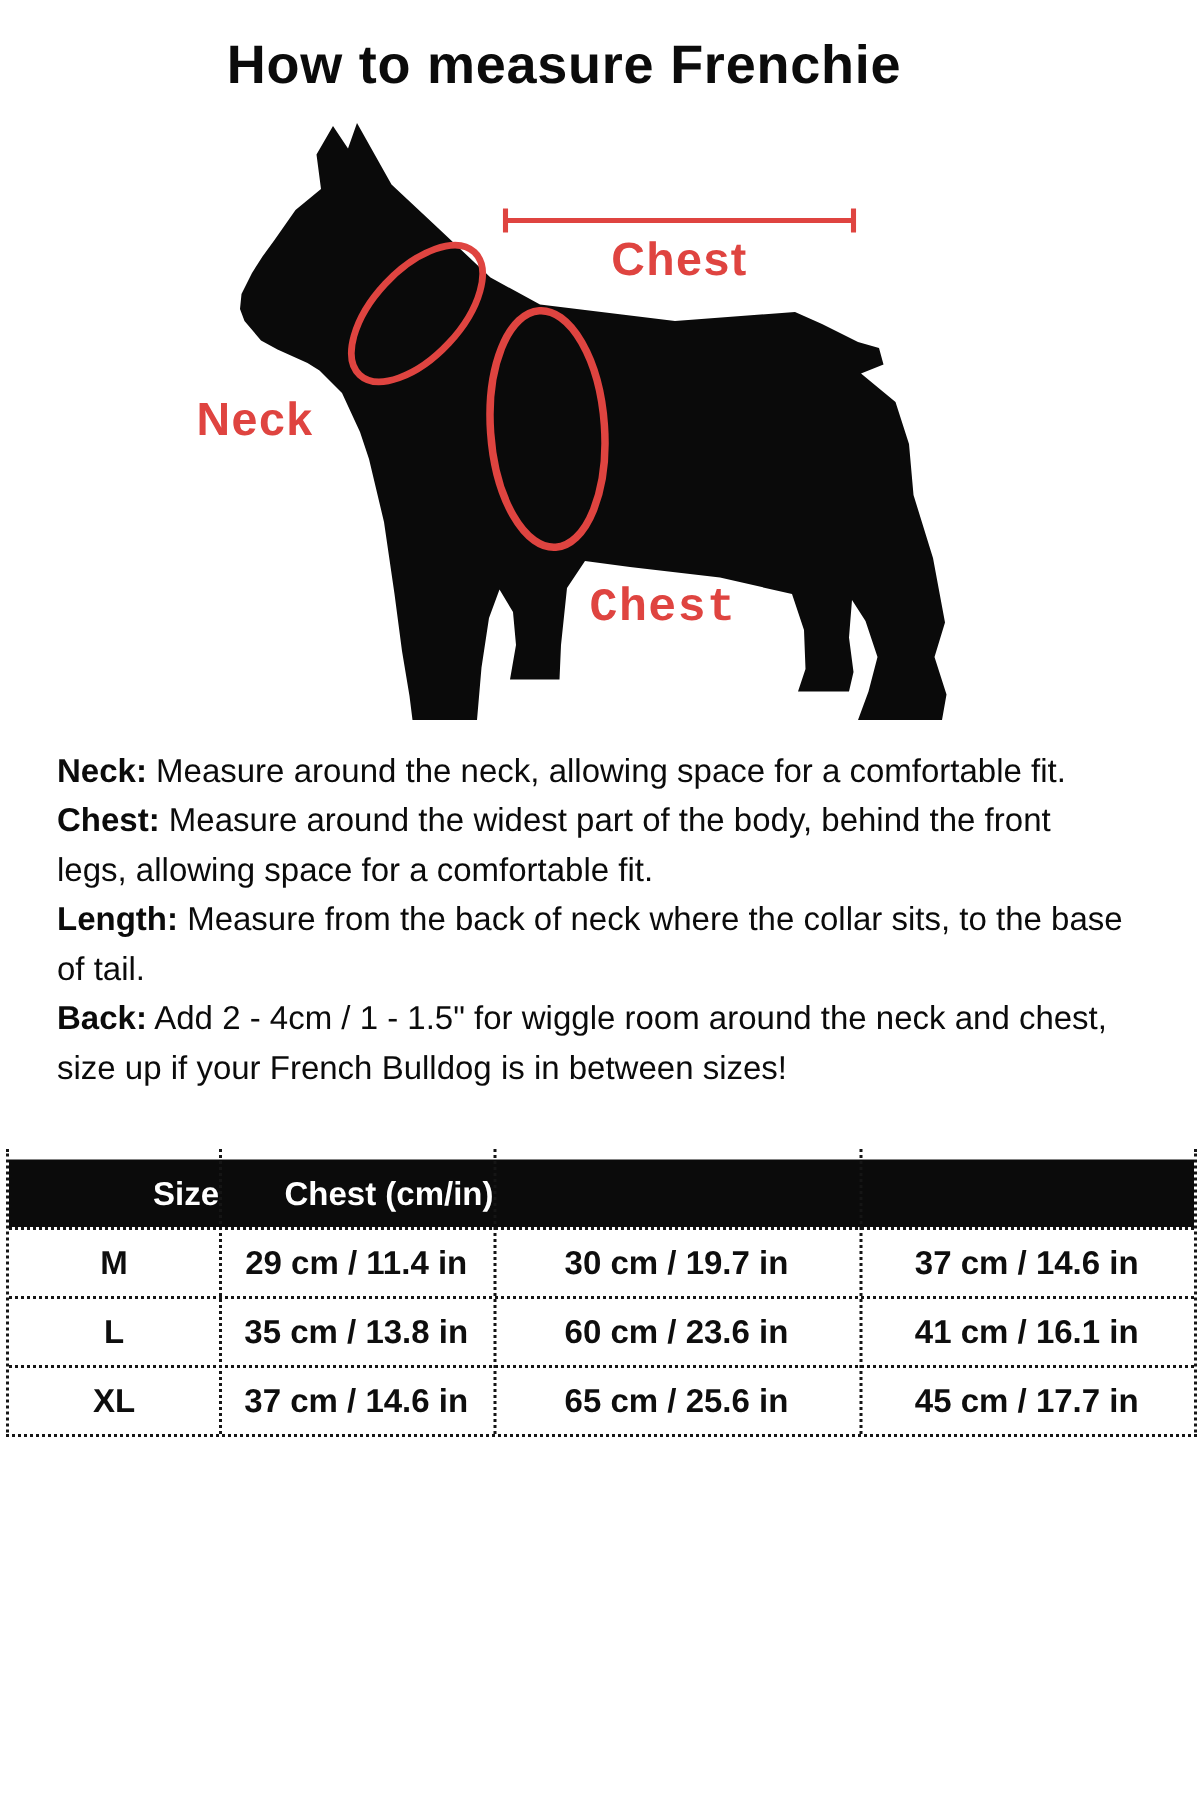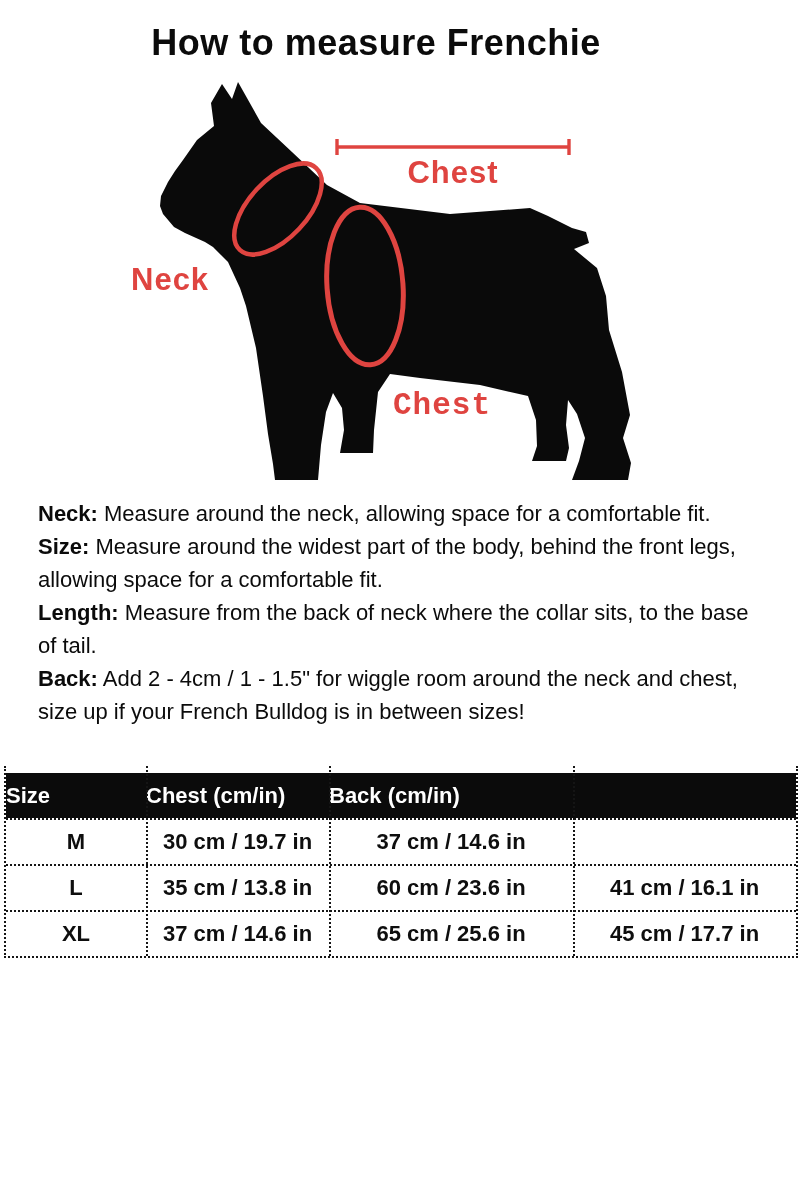--- a/index.html
+++ b/index.html
@@ -34,21 +34,21 @@
   .instructions b { font-weight:700; }
 
   .size-table {
     position:absolute; left:4px; top:766px; width:790px;
     border-left:2px dotted #151515; border-right:2px dotted #151515;
     border-bottom:2px dotted #151515; padding-top:7px;
   }
   .t-header {
     height:45px; background:#0b0b0b; color:#ffffff;
     display:grid; grid-template-columns:140px 183px 244px 1fr;
-    align-items:center; text-align:left;
+    align-items:center; text-align:right;
     font-size:22px; font-weight:700;
   }
   .t-row {
     height:44px; display:grid; grid-template-columns:140px 183px 244px 1fr;
     align-items:center; text-align:center;
     font-size:22px; font-weight:700; color:#0e0e0e;
     border-top:2px dotted #151515;
   }
   .vline {
     position:absolute; top:0; bottom:0; width:0;
@@ -79,38 +79,38 @@
       <line x1="569" y1="139" x2="569" y2="155"></line>
     </g>
   </svg>
 
   <div class="fig-label label-length" style="--red:#df4440">Chest</div>
   <div class="fig-label label-neck" style="--red:#df4440">Neck</div>
   <div class="fig-label label-chest" style="--red:#df4440">Chest</div>
 
   <div class="instructions">
     <p><b>Neck:</b> <span>Measure around the neck, allowing space for a comfortable fit.</span></p>
-    <p><b>Size:</b> <span>Measure around the widest part of the body, behind the front legs, allowing space for a comfortable fit.</span></p>
+    <p><b>Chest:</b> <span>Measure around the widest part of the body, behind the front legs, allowing space for a comfortable fit.</span></p>
     <p><b>Length:</b> <span>Measure from the back of neck where the collar sits, to the base of tail.</span></p>
     <p><b>Back:</b> <span>Add 2 - 4cm / 1 - 1.5" for wiggle room around the neck and chest, size up if your French Bulldog is in between sizes!</span></p>
   </div>
 
   <div class="size-table">
     <div class="vline vline-1"></div>
     <div class="vline vline-2"></div>
     <div class="vline vline-3"></div>
 
     <div class="t-header">
       <div>Size</div>
       <div>Chest (cm/in)</div>
-      <div>Back (cm/in)</div>
     </div>
 
     <div class="t-row">
       <div>M</div>
+      <div>29 cm / 11.4 in</div>
       <div>30 cm / 19.7 in</div>
       <div>37 cm / 14.6 in</div>
     </div>
     <div class="t-row">
       <div>L</div>
       <div>35 cm / 13.8 in</div>
       <div>60 cm / 23.6 in</div>
       <div>41 cm / 16.1 in</div>
     </div>
     <div class="t-row">

